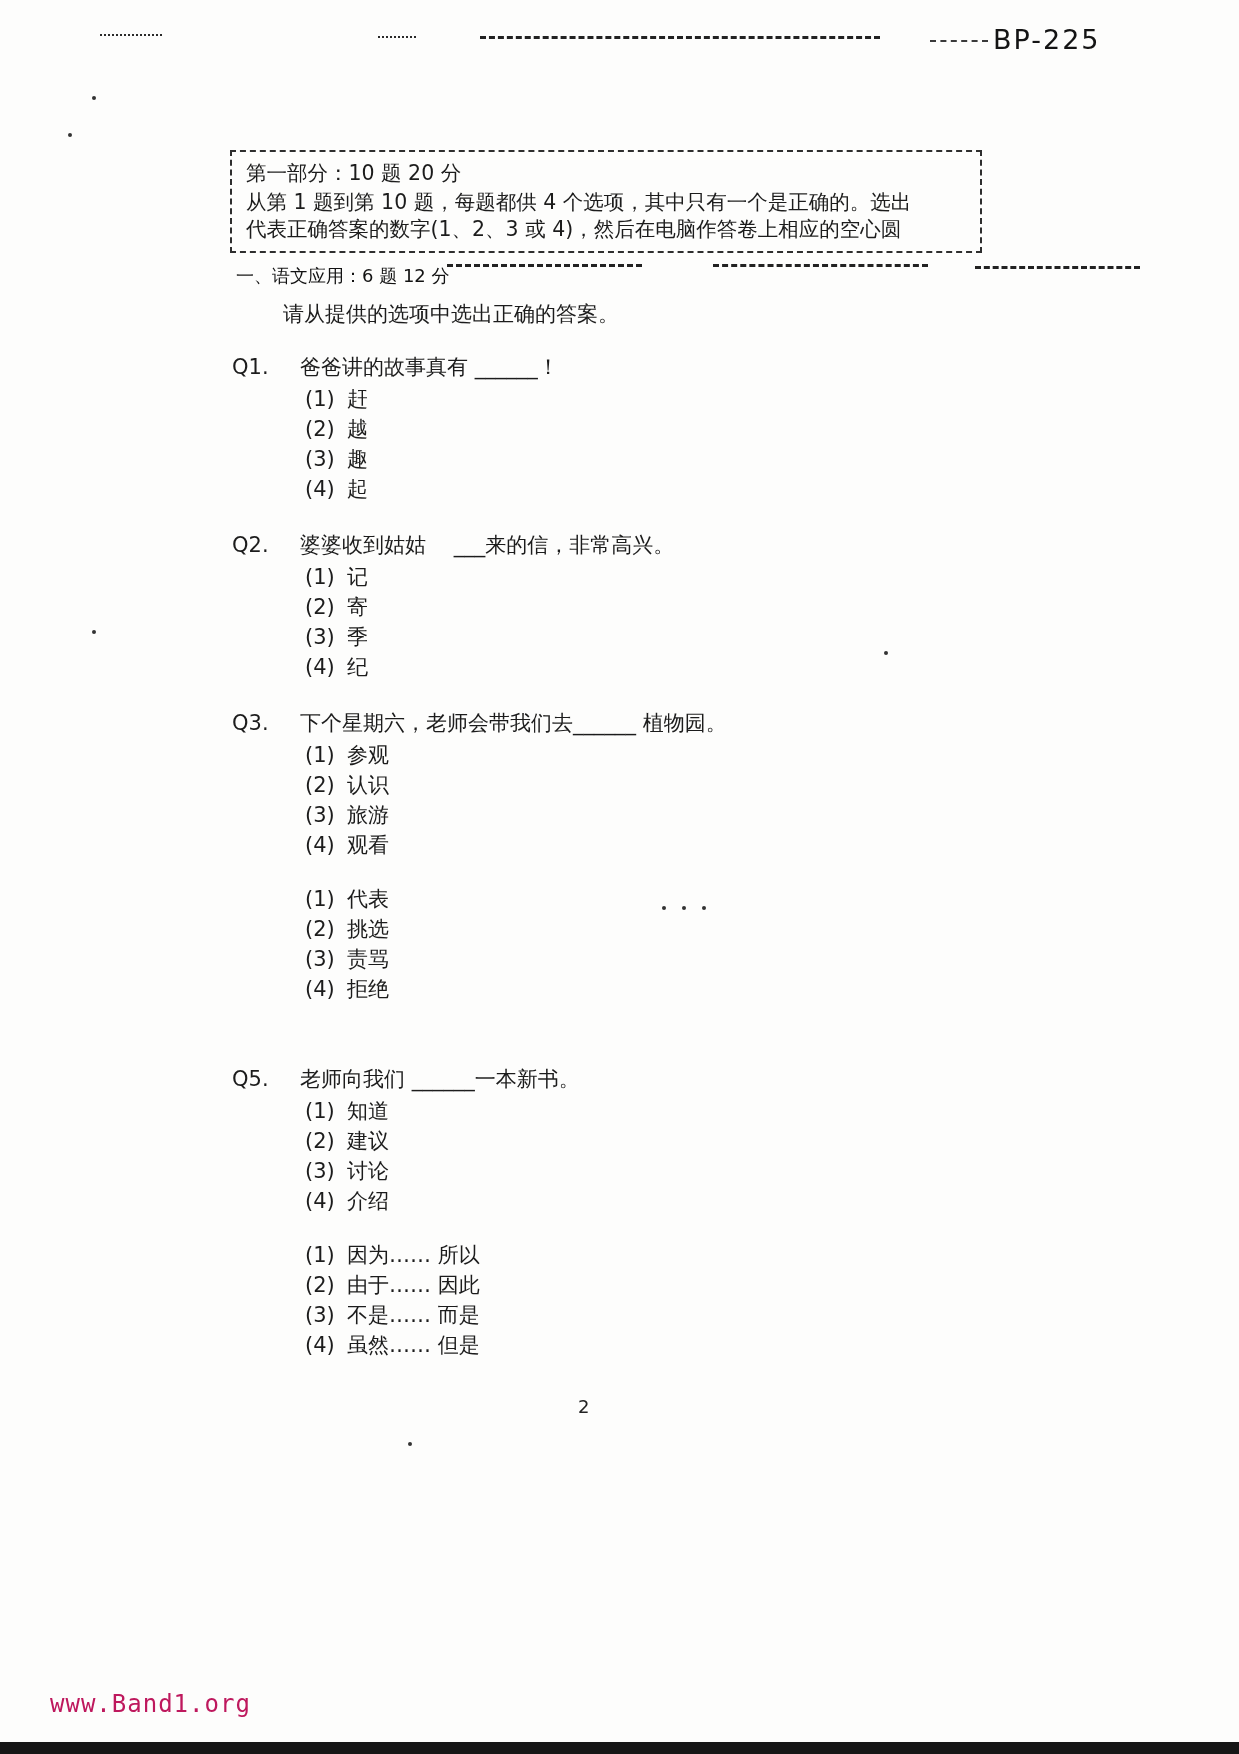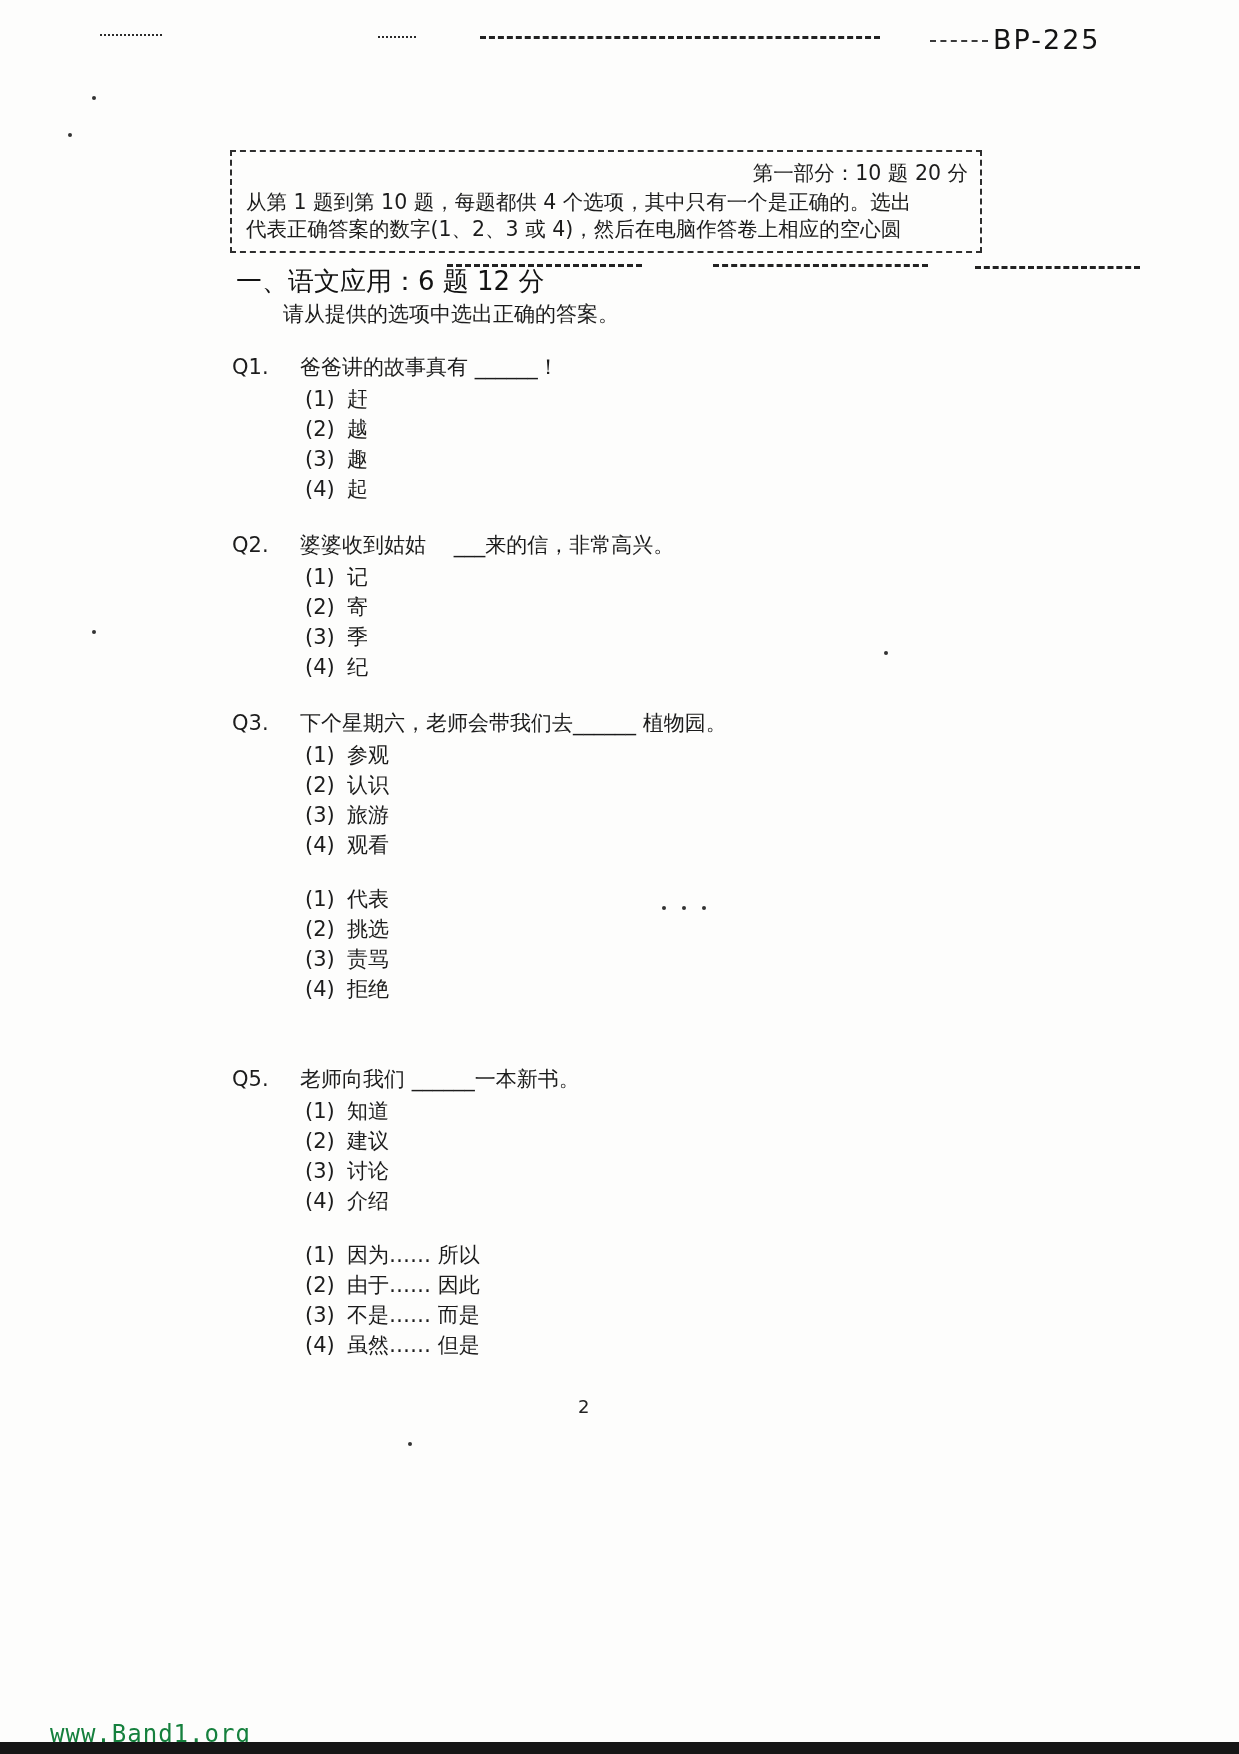--- a/index.html
+++ b/index.html
@@ -24,25 +24,25 @@
     position:absolute;left:993px;top:24px;
     font-size:27px;font-weight:normal;letter-spacing:2px;color:#141414;
   }
 
   .instruction-box{
     position:absolute;left:230px;top:150px;width:722px;
     border:2px dashed #2e2e2e;
     padding:8px 12px 8px 14px;
     font-size:20.5px;line-height:27px;
   }
-  .ins-title{margin-bottom:2px;text-align:right;}
+  .ins-title{margin-bottom:2px;}
 
   .section-heading{
     position:absolute;left:236px;top:264px;
-    font-size:26px;color:#121212;
+    font-size:18px;color:#121212;
   }
   .section-sub{
     position:absolute;left:283px;top:300px;
     font-size:21px;
   }
 
   .questions{
     position:absolute;left:232px;top:350px;width:860px;
   }
   .question{height:178px;}
@@ -52,21 +52,21 @@
   .opt-row{display:flex;margin-left:73px;font-size:21px;line-height:30px;}
   .opt-num{width:42px;flex:0 0 42px;}
 
   .page-number{
     position:absolute;left:578px;top:1396px;
     font-size:18px;color:#222;
   }
   .footer-url{
     position:absolute;left:50px;top:1690px;
     font-family:"DejaVu Sans Mono",monospace;
-    font-size:24px;color:#15803d;letter-spacing:1px;margin-top:30px;
+    font-size:24px;color:#be185d;letter-spacing:1px;
   }
   .bottom-bar{
     position:absolute;left:0;top:1742px;width:1239px;height:12px;
     background:#161616;
   }
 </style>
 </head>
 <body>
 
 <div class="page">

